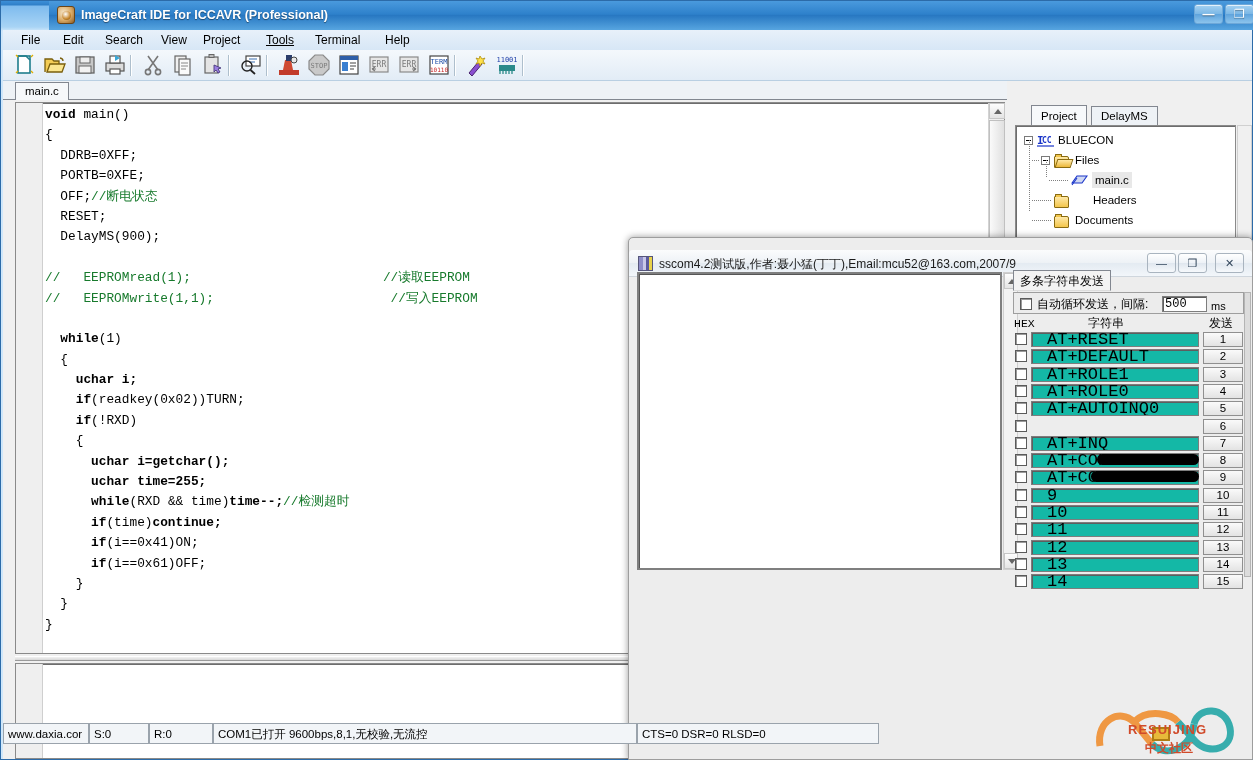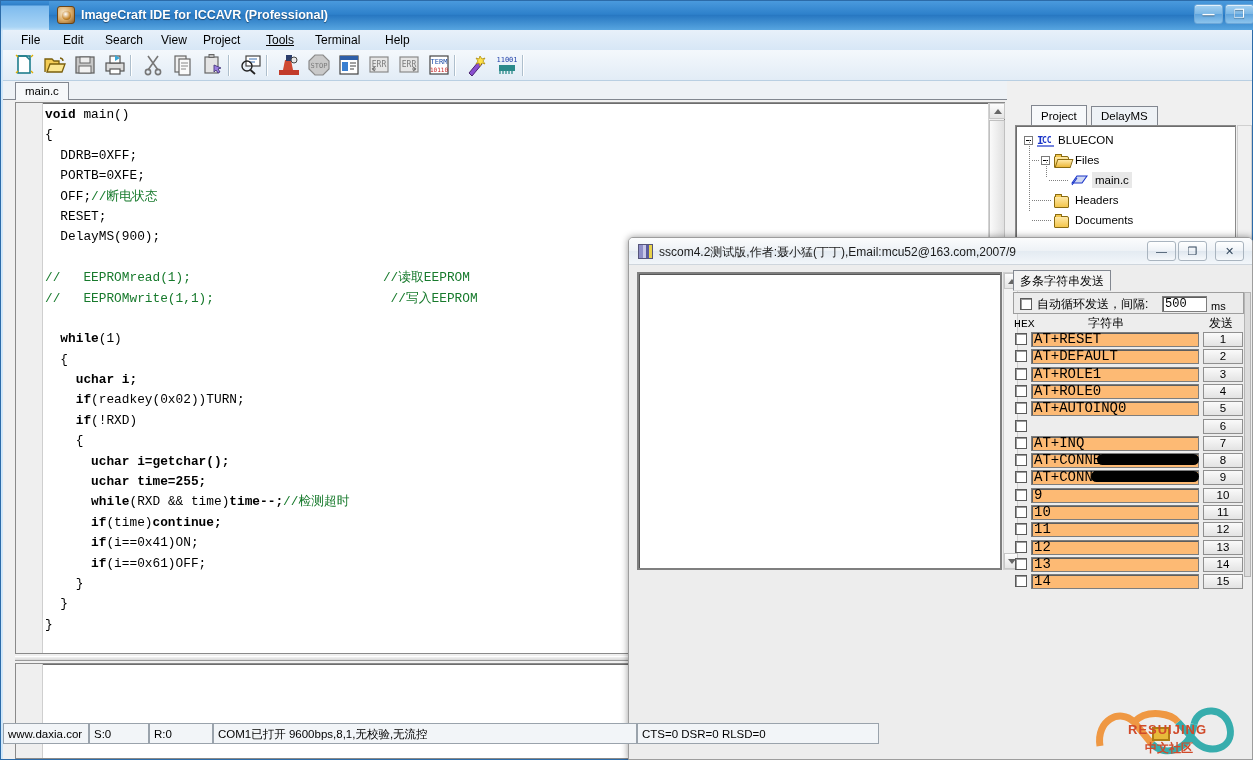--- a/index.html
+++ b/index.html
@@ -199,21 +199,21 @@
 
   
   #sscom{
     position:absolute;left:628px;top:237px;width:625px;height:523px;
     background:#ededed;
     border:1px solid #9d9d9d;border-radius:5px 5px 0 0;
     box-shadow:0 0 7px rgba(0,0,0,.40);
     box-sizing:border-box;
   }
   #sscom-title{
-    position:absolute;left:0;top:0;width:623px;height:27px;
+    position:absolute;left:0;top:12px;width:623px;height:27px;
     background:linear-gradient(to bottom,#fbfcfd 0%,#eef2f6 48%,#e4ebf2 52%,#f2f6fa 100%);
     border-bottom:1px solid #cfd6dd;
     border-radius:4px 4px 0 0;
     box-sizing:border-box;
   }
   #sscom-icon{
     position:absolute;left:9px;top:6px;width:15px;height:15px;
     background:linear-gradient(to right,#8e8ec8 0 4px,#c8c8e8 4px 7px,#5a5a9c 7px 10px,#e8d24a 10px 15px);
     border:1px solid #55557a;box-sizing:border-box;
   }
@@ -269,24 +269,24 @@
     color:#000;padding-left:2px;line-height:15px;overflow:hidden;white-space:nowrap;
   }
   .hdr{position:absolute;font-size:12px;color:#000;white-space:nowrap;}
   .strrow-chk{
     position:absolute;left:2px;width:12px;height:12px;background:#fff;
     border:1px solid #5a5a5a;box-sizing:border-box;cursor:pointer;
     box-shadow:inset 1px 1px 0 #9a9a9a;
   }
   .strrow-txt{
     position:absolute;left:18px;width:168px;height:15px;
-    background:#fdba74;border:1px solid #7d7d7d;box-sizing:border-box;
+    background:#14b8a6;border:1px solid #7d7d7d;box-sizing:border-box;
     box-shadow:inset 1px 1px 0 #5e5e5e;
-    font-family:"Liberation Mono","DejaVu Sans Mono",monospace;font-size:14px;
-    line-height:13px;color:#000;padding-left:2px;overflow:hidden;white-space:nowrap;
+    font-family:"Liberation Mono","DejaVu Sans Mono",monospace;font-size:17px;
+    line-height:13px;color:#000;padding-left:15px;overflow:hidden;white-space:nowrap;
   }
   .strrow-btn{
     position:absolute;left:190px;width:40px;height:15px;
     background:linear-gradient(to bottom,#fafafa,#e3e3e3);
     border:1px solid #8f8f8f;box-sizing:border-box;
     font-size:11.5px;line-height:13px;text-align:center;color:#000;cursor:pointer;
   }
   .redact{position:absolute;background:#000;border-radius:7px;}
   #strpanel-scroll{
     position:absolute;left:231px;top:22px;width:7px;height:285px;
@@ -485,21 +485,21 @@
             <div class="dot-h" style="left: 16px; top: 34px; width: 8px;"></div>
             <div style="position: absolute; left: 55px; top: 48px;"><svg width="17" height="13" viewBox="0 0 17 13">
                 <path d="M1 9 L6 2 l10 0 -5 7z" fill="#cfd8f2" stroke="#1a35c8" stroke-width="1.1"></path>
                 <path d="M1 11 L6 4" stroke="#1a35c8" stroke-width="1.1"></path>
               </svg></div>
             <div class="tnode" style="left: 76px; top: 46px; background: rgb(232, 232, 232); padding: 0px 3px;">main.c</div>
             <div class="dot-h" style="left: 33px; top: 54px; width: 20px;"></div>
             <div style="position: absolute; left: 38px; top: 68px; width: 18px; height: 14px;">
               <div class="folder" style="left: 0px; top: 2px;"></div>
             </div>
-            <div class="tnode" style="left: 59px; top: 66px; text-align: center;">Headers</div>
+            <div class="tnode" style="left: 77px; top: 66px; text-align: center;">Headers</div>
             <div class="dot-h" style="left: 16px; top: 74px; width: 20px;"></div>
             <div style="position: absolute; left: 38px; top: 88px; width: 18px; height: 14px;">
               <div class="folder" style="left: 0px; top: 2px;"></div>
             </div>
             <div class="tnode" style="left: 59px; top: 86px;">Documents</div>
             <div class="dot-h" style="left: 16px; top: 94px; width: 20px;"></div>
             <div class="dot-v" style="left: 13px; top: 14px; height: 72px;"></div>
             <div class="dot-v" style="left: 30px; top: 34px; height: 18px;"></div>
           </div>
         <div id="ptree-vscroll"></div>

